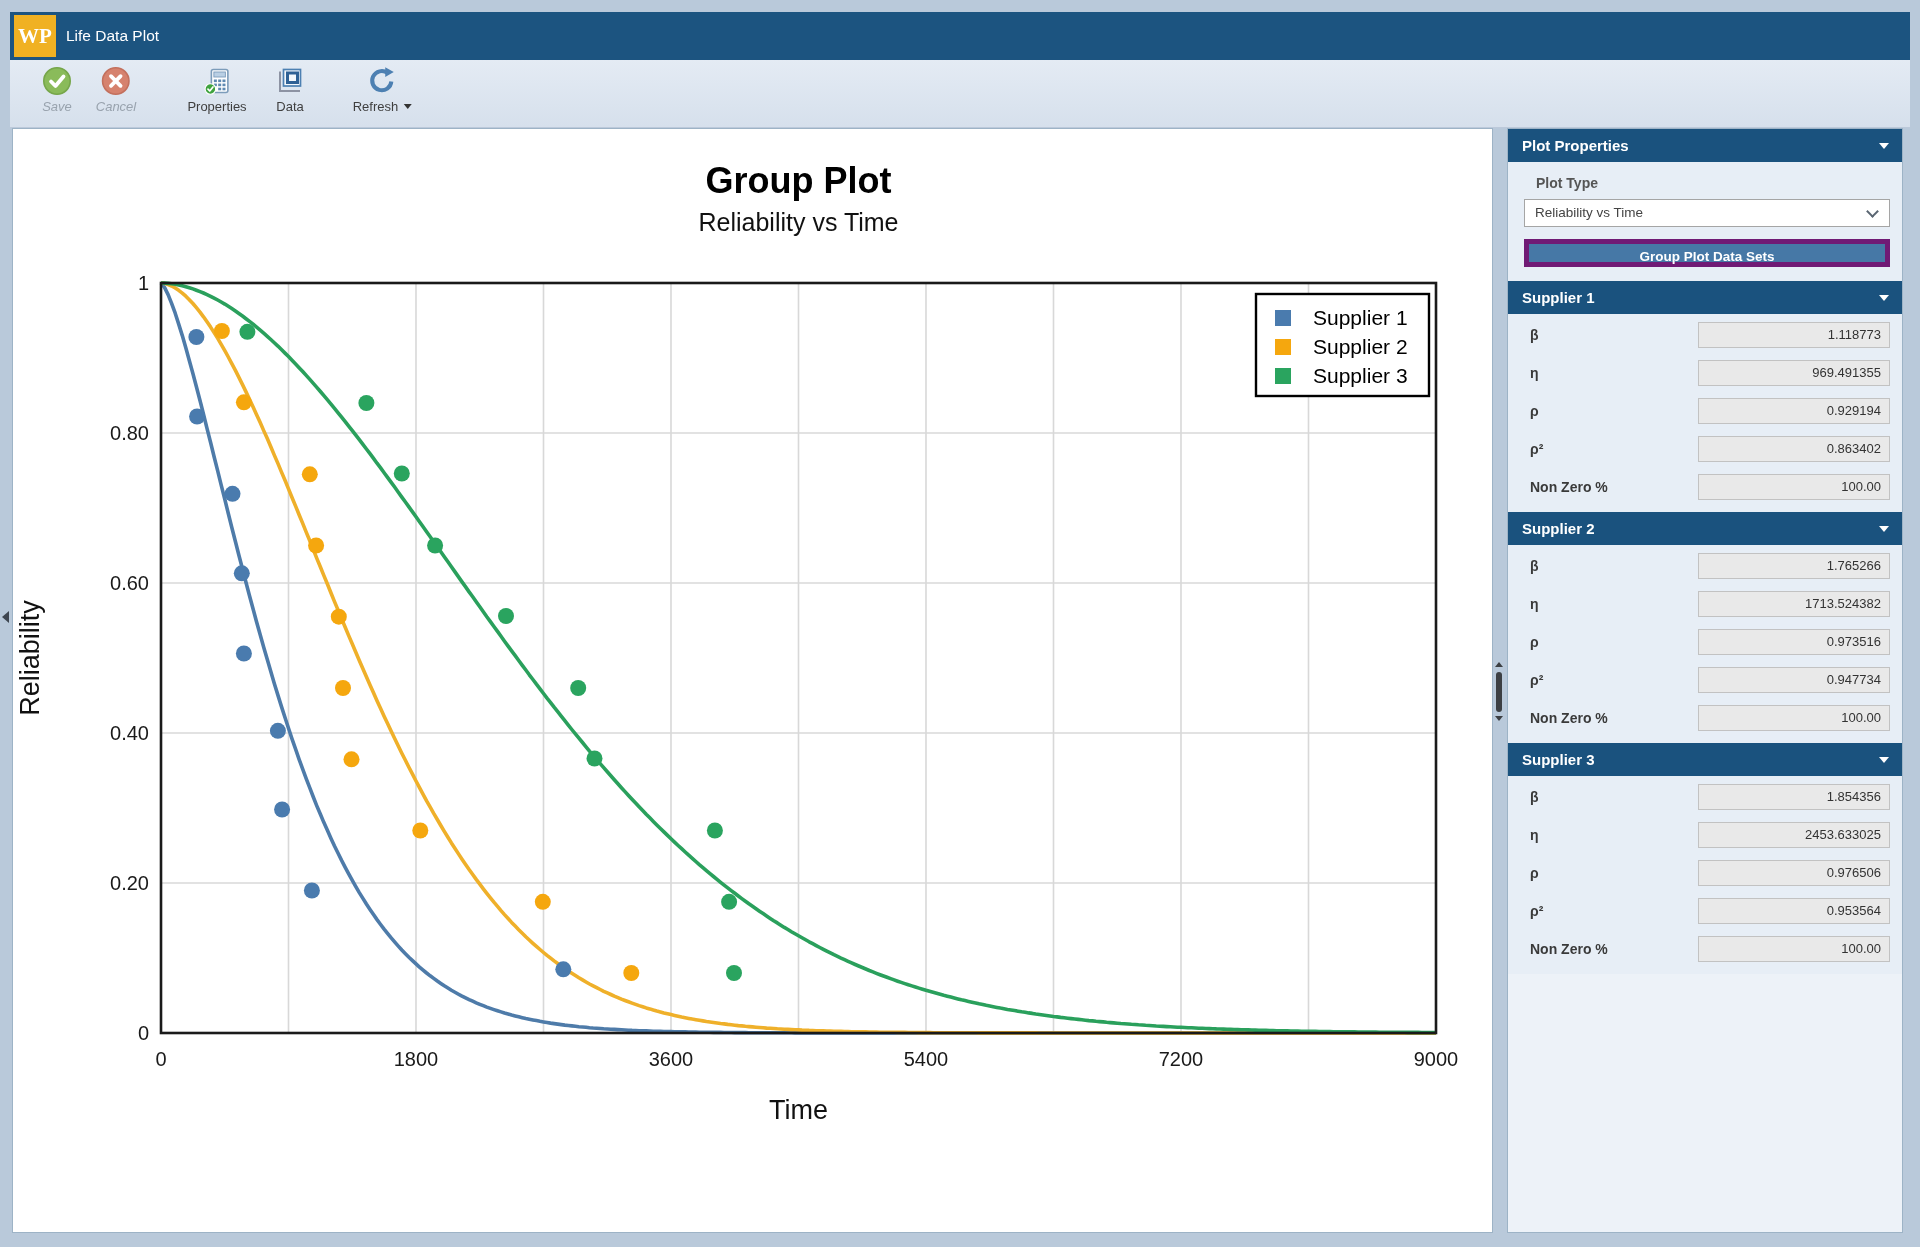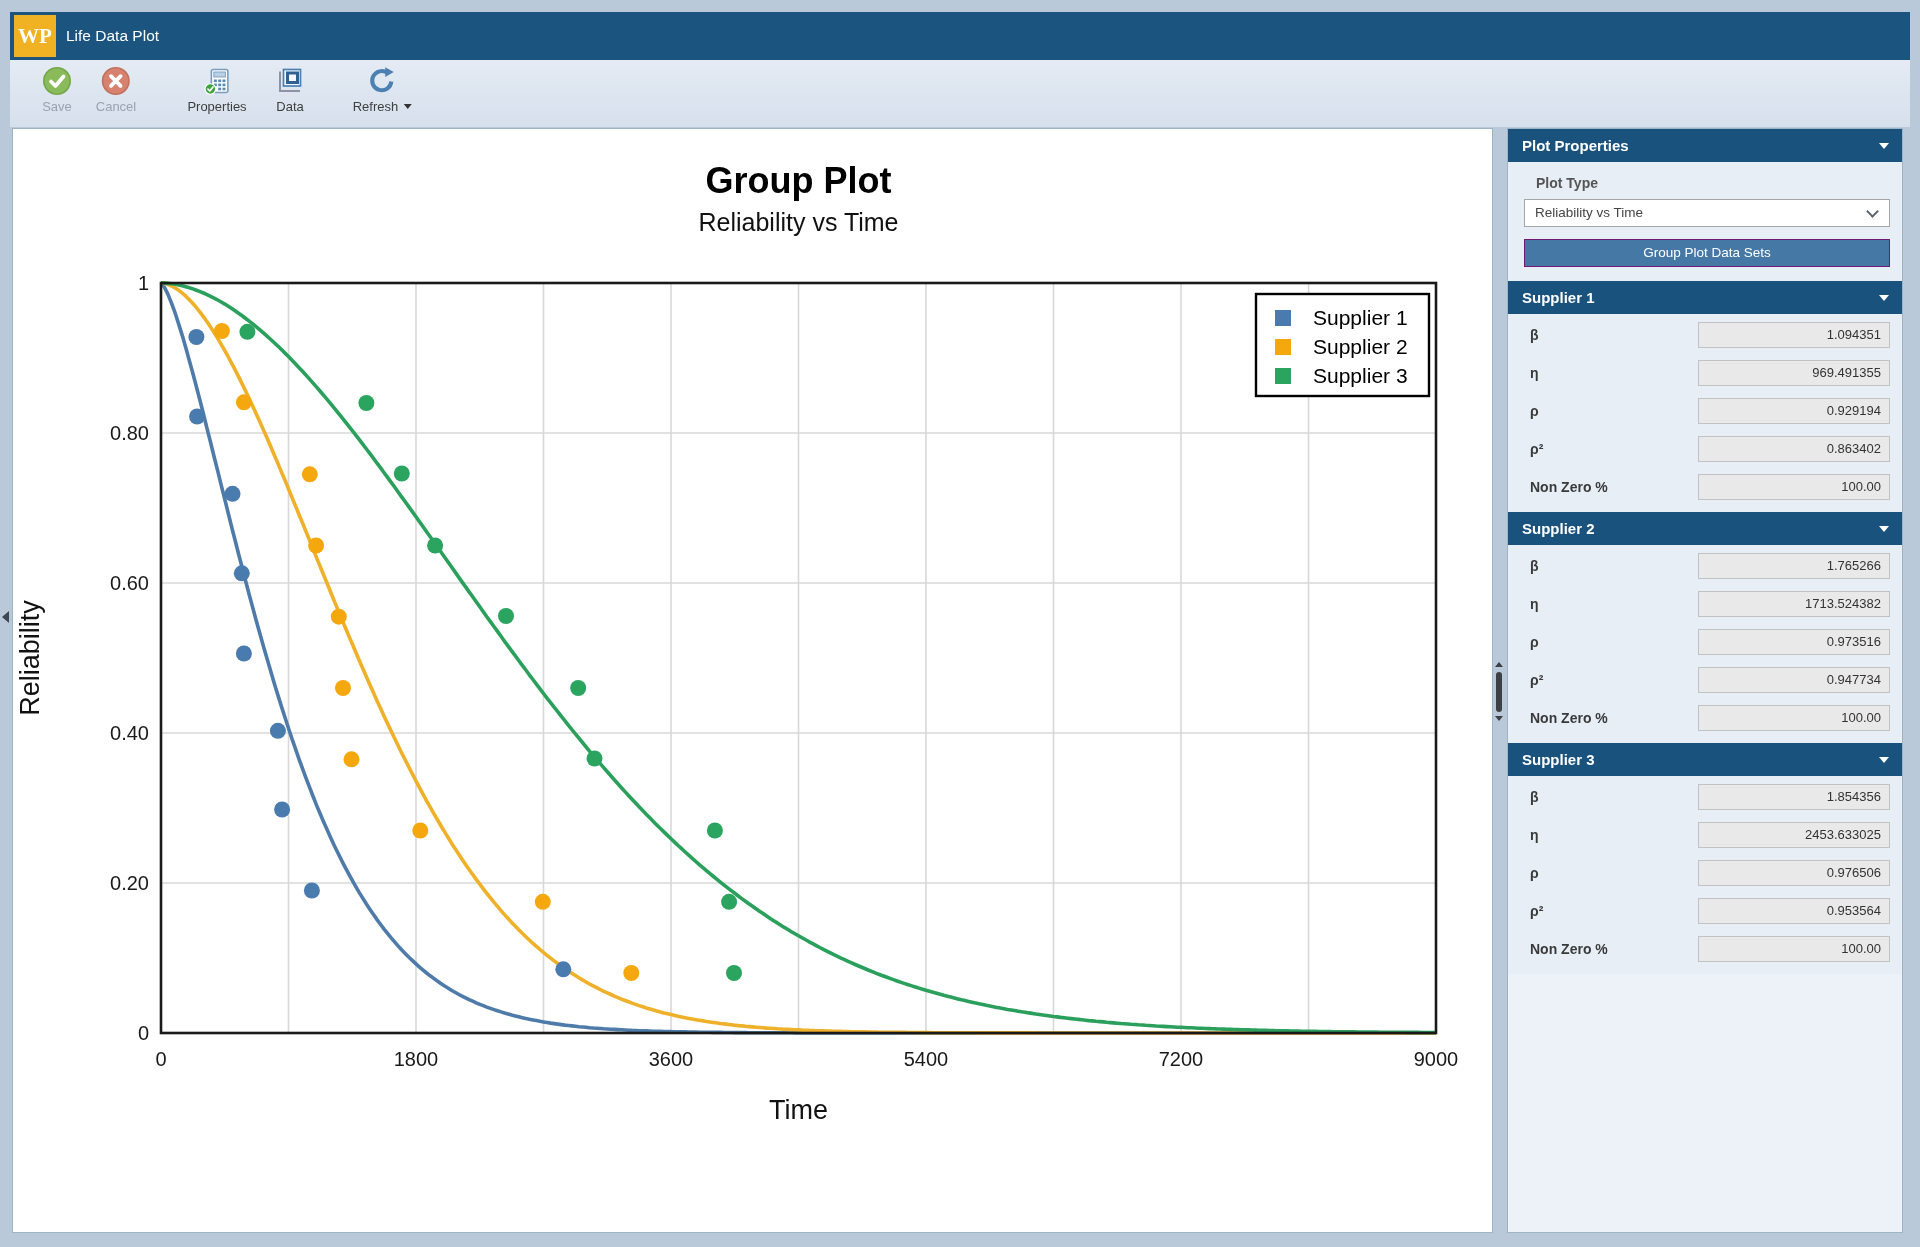--- a/index.html
+++ b/index.html
@@ -28,21 +28,21 @@
     background:linear-gradient(#e4ebf4,#d6e0ec);
     border-bottom:1px solid #bcc9da;
   }
   .tool-btn {
     position:absolute; top:6px; transform:translateX(-50%);
     display:flex; flex-direction:column; align-items:center; cursor:pointer;
   }
   .tool-icon { width:30px; height:30px; display:block; }
   .tool-label-row { display:flex; align-items:center; gap:5px; margin-top:3px; }
   .tool-label { font-size:13px; color:#3f3f3f; }
-  .tool-label.disabled { color:#99a3ae; }
+  .tool-label.disabled { color:#99a3ae;font-style:italic; }
   .refresh-caret {
     width:0; height:0; display:inline-block;
     border-left:4.5px solid transparent; border-right:4.5px solid transparent;
     border-top:5.5px solid #333;
   }
   
   .chart-panel {
     position:absolute; left:12px; top:128px; width:1481px; height:1105px;
     background:#fff; border:1px solid #9db3c6;
   }
@@ -92,22 +92,22 @@
     background:#fff; border:1px solid #a5a5a5; cursor:pointer;
     font-size:13.5px; color:#444; line-height:26px; padding-left:10px;
   }
   .select-chevron {
     position:absolute; right:12px; top:7px; width:9px; height:9px;
     border-right:2px solid #5a6672; border-bottom:2px solid #5a6672;
     transform:rotate(45deg);
   }
   .group-btn {
     position:absolute; left:16px; top:77px; width:366px; height:28px;
-    background:#4678a6; border:1px solid #701a75; color:#fff;
-    font-size:13.5px; font-weight:400; text-align:center; line-height:26px;
+    background:#4678a6; border:5px solid #701a75; color:#fff;
+    font-size:13.5px; font-weight:700; text-align:center; line-height:26px;
     cursor:pointer;
   }
   .prow { position:absolute; left:0; right:0; height:27px; }
   .plabel {
     position:absolute; left:22px; top:5px;
     font-size:14px; color:#3a3a3a; font-weight:600;
   }
   .pvalue {
     position:absolute; left:190px; width:192px; height:26px;
     background:#e9e9e9; border:1px solid #c2c2c2;
@@ -299,21 +299,21 @@
     <div class="group-btn">Group Plot Data Sets</div>
   </div>
 
   <div class="panel-header" style="top:152px">
     <span>Supplier 1</span>
     <span class="hdr-caret"></span>
   </div>
   <div class="panel-body" style="top:185px; height:198px">
     <div class="prow" style="top:8px">
         <span class="plabel">β</span>
-        <span class="pvalue">1.094351</span>
+        <span class="pvalue">1.118773</span>
       </div>
     <div class="prow" style="top:46px">
         <span class="plabel">η</span>
         <span class="pvalue">969.491355</span>
       </div>
     <div class="prow" style="top:84px">
         <span class="plabel">ρ</span>
         <span class="pvalue">0.929194</span>
       </div>
     <div class="prow" style="top:122px">

